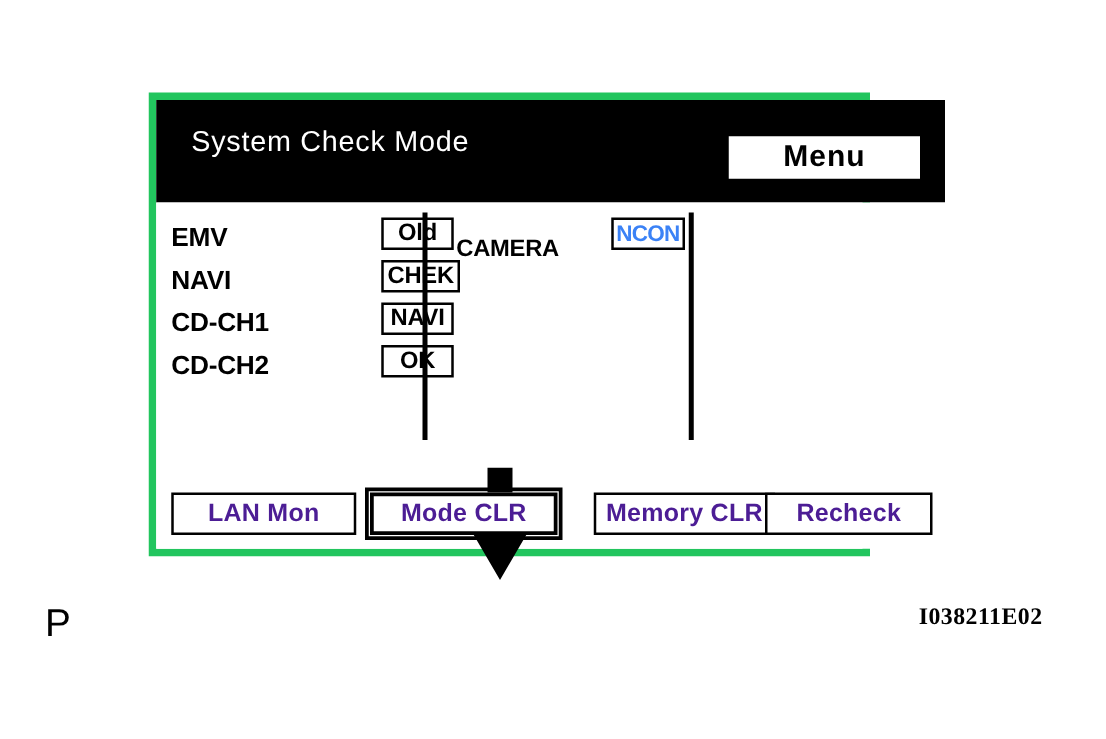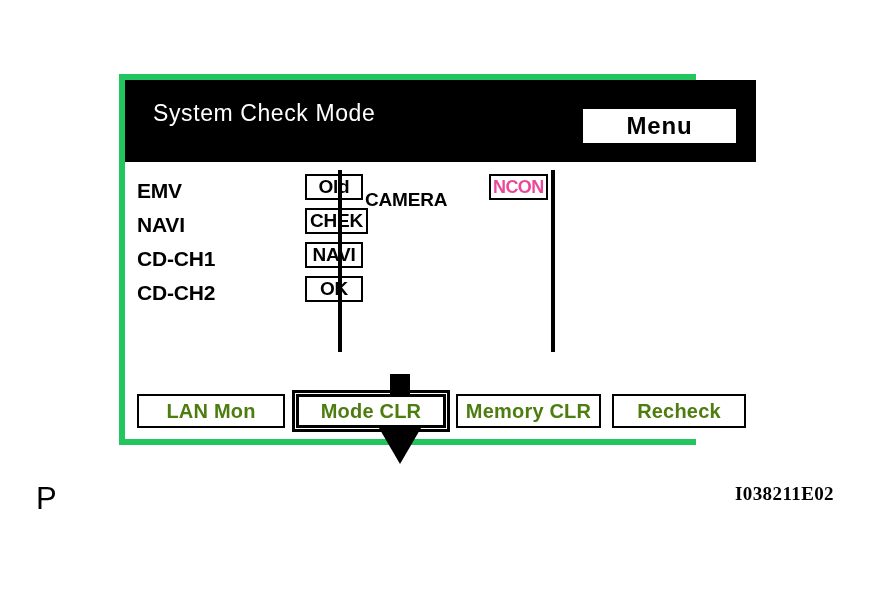--- a/index.html
+++ b/index.html
@@ -147,21 +147,21 @@
     margin-top: 10px;
   }
   #camera-chip {
     position: absolute;
     left: 140px;
     top: 0px;
     min-width: 56px;
     height: 26px;
     border: 2px solid #000000;
     background: #ffffff;
-    color: #ec4899;
+    color: #3b82f6;
     font-size: 18px;
     font-weight: bold;
     letter-spacing: -0.6px;
     display: flex;
     align-items: center;
     justify-content: center;
     box-sizing: border-box;
     padding: 0 2px;
   }
 
@@ -181,39 +181,39 @@
     left: 0;
     top: 308px;
     width: 631px;
     height: 51px;
   }
   .bar-button {
     position: absolute;
     top: 6px;
     height: 34px;
     background: #ffffff;
-    color: #4d7c0f;
+    color: #4c1d95;
     font-size: 20px;
     font-weight: bold;
     letter-spacing: 0.2px;
     display: flex;
     align-items: center;
     justify-content: center;
     box-sizing: border-box;
     border: 2px solid #000000;
     white-space: nowrap;
   }
   .bar-button.selected {
     border: 3px solid #000000;
     outline: 3px solid #000000;
     outline-offset: 1px;
   }
   #btn-lan-mon     { left: 12px;  width: 148px; }
   #btn-code-clr    { left: 171px; width: 150px; }
-  #btn-memory-clr  { left: 331px; width: 145px; }
+  #btn-memory-clr  { left: 350px; width: 145px; }
   #btn-recheck     { left: 487px; width: 134px; text-align: right; }
 
   
   #caption-letter {
     position: absolute;
     left: 36px;
     top: 481px;
     font-size: 31px;
     font-weight: 400;
     color: #000000;

